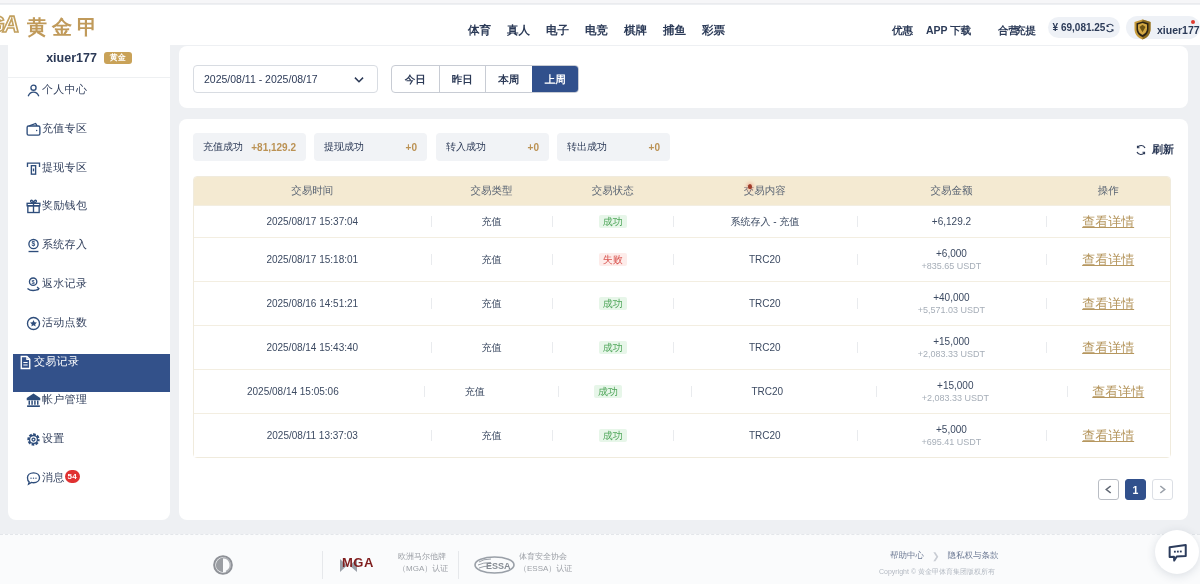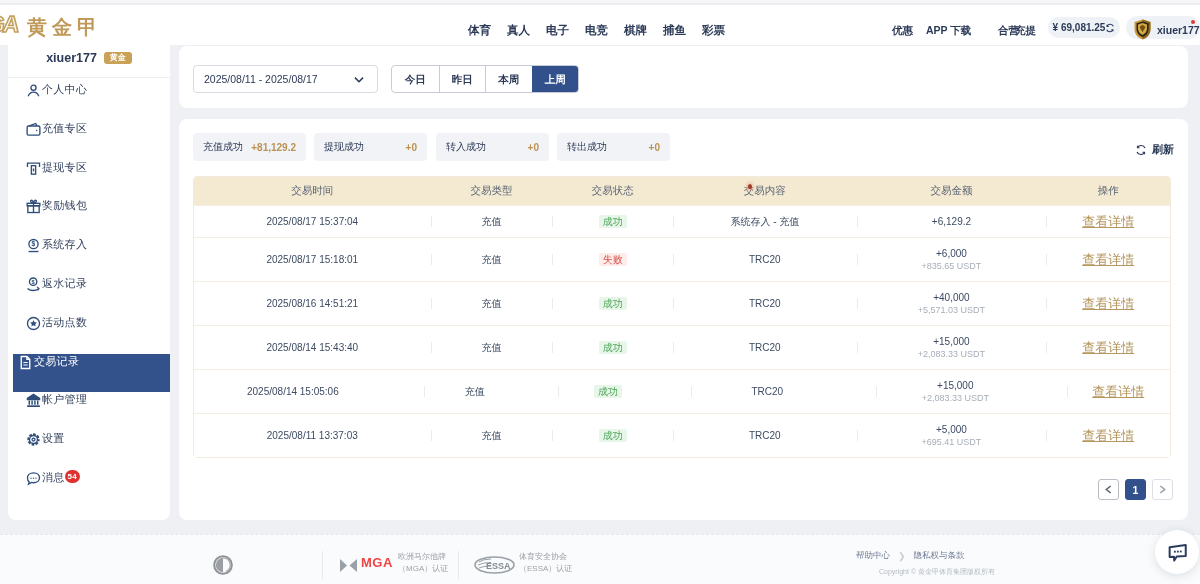--- a/index.html
+++ b/index.html
@@ -63,21 +63,21 @@
 .detail { color:#b6975f; font-size:13px;text-decoration:underline; }
 .pager { position:absolute; right:15px; top:360px; display:flex; gap:6px; }
 .pg { width:21px; height:21px; border:1px solid #dcdfe5; border-radius:3px; background:#fff; display:flex; align-items:center; justify-content:center; }
 .pg.prev { border-color:#b9bdc4; }
 .pg.on { background:#31508c; border-color:#31508c; color:#fff; font-size:10.5px; font-weight:bold; }
 
 
 .footer { left:0; top:534px; width:1200px; height:50px; background:#fafbfc; border-top:1px dashed #e3e6ea; }
 .f-gray { color:#9ea2a8; font-size:8px; line-height:12px; }
 .fdiv { position:absolute; top:16px; width:1px; height:28px; background:#e6e8eb; }
-.flinks { position:absolute; left:856px; top:15px; font-size:8.5px; color:#6e7b95; display:flex; gap:8px; align-items:center; }
+.flinks { position:absolute; left:890px; top:15px; font-size:8.5px; color:#6e7b95; display:flex; gap:8px; align-items:center; }
 .fcopy { position:absolute; left:879px; top:32px; font-size:7px; color:#b3b9c2; }
 .chatbtn { left:1155px; top:530px; width:44px; height:44px; border-radius:50%; background:#fff; box-shadow:0 2px 10px rgba(40,60,90,.15); display:flex; align-items:center; justify-content:center; }
 .cursor { left:748px; top:184px; width:4px; height:5px; background:#a03c2a; border-radius:50% 50% 40% 40%; box-shadow:0 0 3px 2px rgba(235,130,100,.3); }
 </style>
 </head>
 <body>
 <div class="abs topstrip"></div>
 <div class="abs header"></div>
 
 <div class="abs" style="left:-13px;top:11px;font-size:23px;font-weight:bold;color:transparent;-webkit-text-stroke:1.6px #c2a05e;letter-spacing:-2px;transform:skewX(-6deg);font-family:'Liberation Sans',sans-serif;">GA</div>
@@ -393,21 +393,21 @@
       <circle cx="12.5" cy="12.5" r="11" fill="none" stroke="#8f9298" stroke-width="2.6"></circle>
       <path d="M12.5 3.5 A9 9 0 0 0 12.5 21.5 Z" fill="#9b9ea3"></path>
       <path d="M12.5 3.5 A9 9 0 0 1 16.2 20.7" fill="none" stroke="#aaadb2" stroke-width="1.6"></path>
     </svg>
   <div class="f-gray" style="position:absolute;left:237px;top:16px;width:74px;text-align:center;margin-top:45px;">费耶诺德足球俱乐部<br>亚洲区域合作伙伴</div>
   <div class="fdiv" style="left:322px;"></div>
   <svg style="position:absolute;left:340px;top:24px;" width="17" height="13" viewBox="0 0 17 13">
       <path d="M0 0 L7 6.5 L0 13 Z" fill="#9aa0a8"></path>
       <path d="M17 0 L9.5 6.5 L17 13 Z" fill="#9aa0a8"></path>
     </svg>
-  <div style="position:absolute;left:361px;top:20px;font-size:13px;font-weight:bold;color:#ef4444;letter-spacing:0.5px;">MGA</div>
+  <div style="position:absolute;left:342px;top:20px;font-size:13px;font-weight:bold;color:#7f1d1d;letter-spacing:0.5px;">MGA</div>
   <div class="f-gray" style="position:absolute;left:398px;top:16px;">欧洲马尔他牌<br>（MGA）认证</div>
   <div class="fdiv" style="left:458px;"></div>
   <svg style="position:absolute;left:474px;top:21px;" width="41" height="18" viewBox="0 0 41 18">
       <ellipse cx="20.5" cy="9" rx="19.5" ry="8" fill="none" stroke="#9aa0a8" stroke-width="1.6"></ellipse>
       <path d="M5 6 q4-3 12-3 M4 9 q5-2.5 13-2.5 M5 12 q4-2 12-2" stroke="#9aa0a8" stroke-width="1" fill="none"></path>
       <text x="12" y="12.5" font-size="9" font-weight="bold" fill="#868c94" font-family="Liberation Sans, sans-serif">ESSA</text>
     </svg>
   <div class="f-gray" style="position:absolute;left:519px;top:16px;">体育安全协会<br>（ESSA）认证</div>
   <div class="flinks">
       <span>帮助中心</span>

